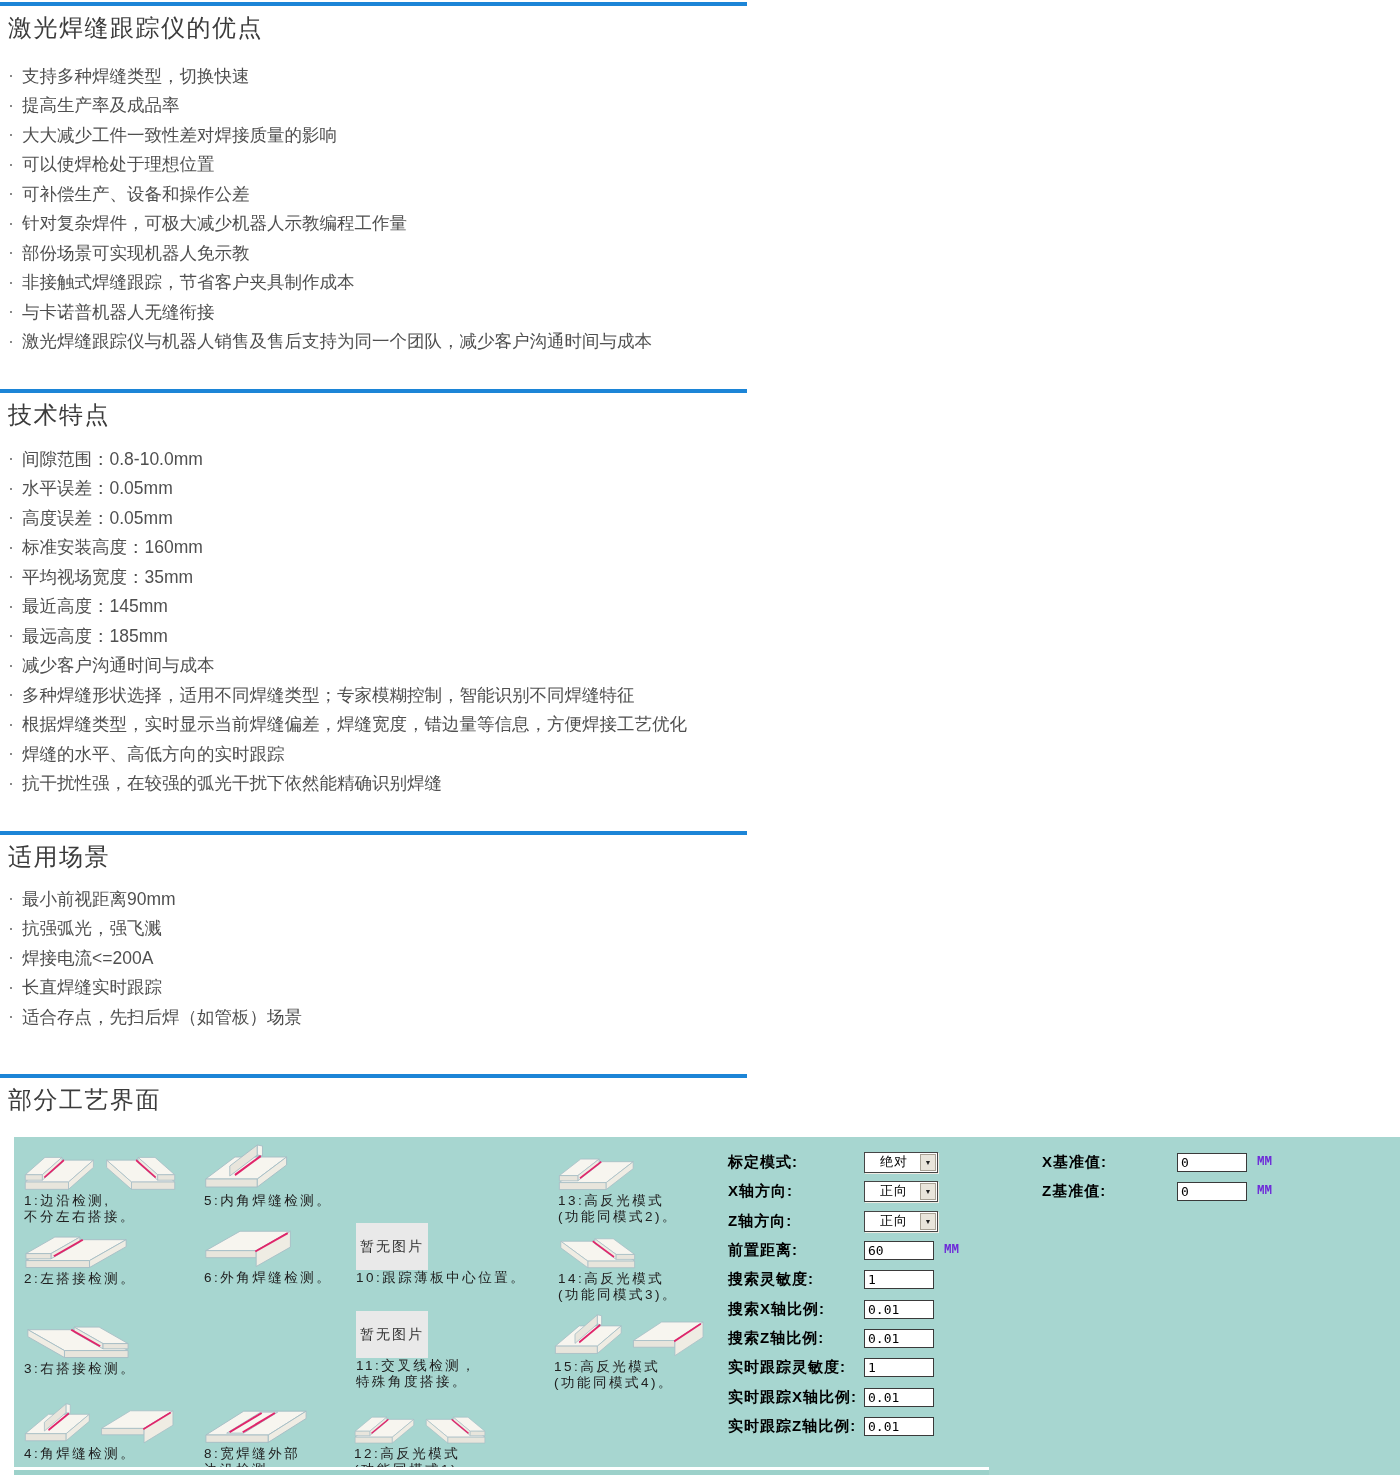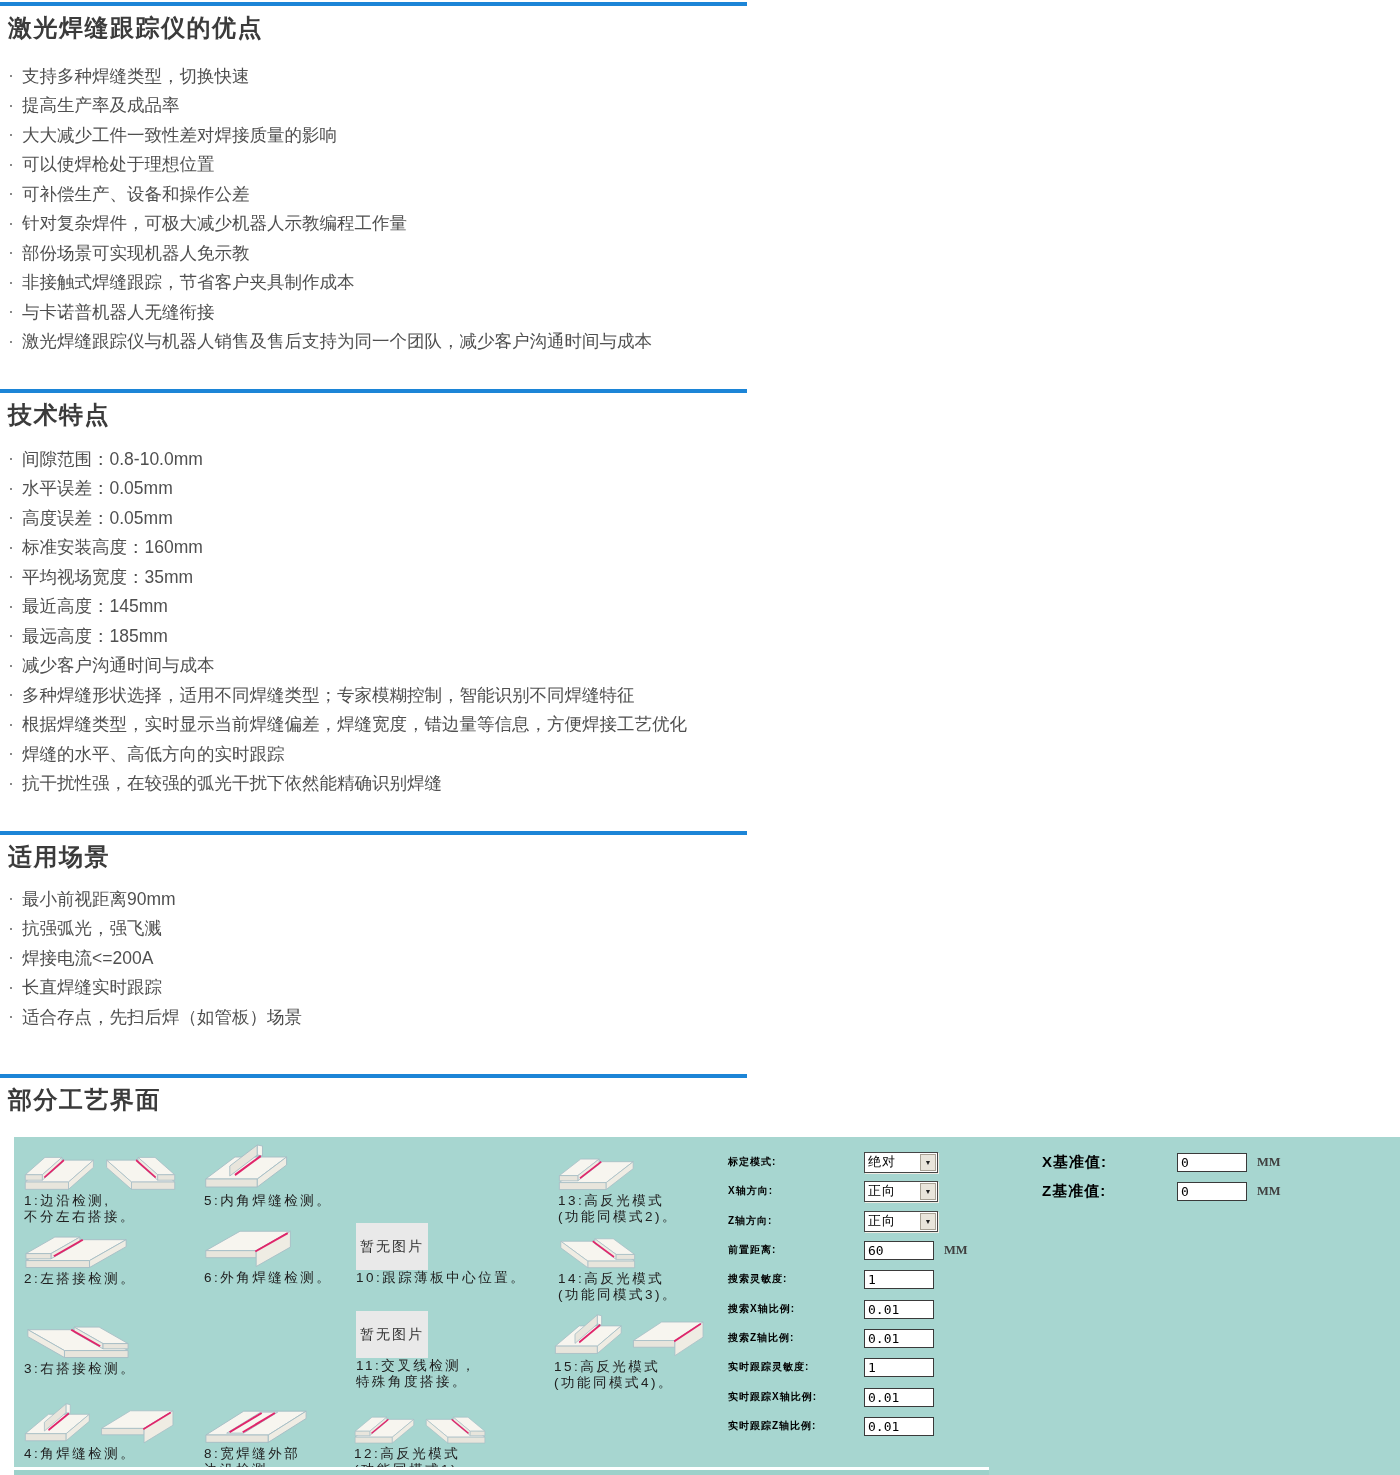--- a/index.html
+++ b/index.html
@@ -1,19 +1,19 @@
 <!DOCTYPE html>
 <html><head>
 <meta charset="utf-8">
 <style>
   html,body{margin:0;padding:0;background:#fff;}
   .page{position:relative;width:1400px;height:1475px;background:#fff;overflow:hidden;
         font-family:"Liberation Sans",sans-serif;}
   .divider{position:absolute;left:0;width:747px;height:4px;background:#1c85d7;}
-  .sec-title{position:absolute;left:8px;margin:0;font-size:24px;font-weight:bold;
+  .sec-title{position:absolute;left:8px;margin:0;font-size:24px;font-weight:normal;
              color:#3b3b3b;letter-spacing:1.5px;white-space:nowrap;}
   ul.bullets{position:absolute;left:8px;margin:0;padding:0;list-style:none;}
   ul.bullets li{height:29.5px;display:flex;align-items:center;font-size:17.5px;
                 color:#4f4f4f;white-space:nowrap;}
   ul.bullets .dot{color:#757575;margin-right:8px;font-size:18px;}
 
   
   .panel{position:absolute;left:14px;top:1137px;width:1386px;height:338px;background:#a7d6d0;}
   .cell{position:absolute;}
   .irow{display:flex;align-items:flex-end;gap:8px;}
@@ -24,34 +24,34 @@
   .micon{display:block;}
   .pt{fill:#f7f5ef;stroke:#a6bdc5;stroke-width:1;}
   .pf{fill:#e8e5dc;stroke:#a6bdc5;stroke-width:1;}
   .ps{fill:#efece3;stroke:#a6bdc5;stroke-width:1;}
   .seam{stroke:#e0246a;stroke-width:2.2;fill:none;}
   .bline{stroke:#8fd0e0;stroke-width:1.5;fill:none;}
 
   
   .frow{position:absolute;left:714px;height:22px;display:flex;align-items:center;}
   .frow-r{position:absolute;left:1028px;height:22px;display:flex;align-items:center;}
-  .flabel{display:inline-block;width:136px;font-size:10px;font-weight:bold;color:#000;
+  .flabel{display:inline-block;width:136px;font-size:15px;font-weight:bold;color:#000;
           letter-spacing:1px;white-space:nowrap;}
   .flabel-r{display:inline-block;width:135px;font-size:15px;font-weight:bold;color:#000;
           letter-spacing:1px;white-space:nowrap;}
   .combo{width:74px;height:21px;background:#fff;border:1px solid #454545;
          box-shadow:1px 1px 0 #f0ece4;display:flex;align-items:center;box-sizing:border-box;}
-  .cval{flex:1;font-size:13px;color:#000;padding-left:3px;letter-spacing:1px;}
+  .cval{flex:1;font-size:13px;color:#000;padding-left:15px;letter-spacing:1px;}
   .cbtn{width:16px;height:17px;margin-right:1px;background:#e9e5db;border:1px solid #a9a396;
         display:flex;align-items:center;justify-content:center;box-sizing:border-box;}
   .cbtn i{font-style:normal;font-size:7px;color:#222;line-height:1;}
   .tbx{width:70px;height:19px;border:1px solid #3a3a3a;background:#fff;font-size:13px;
        padding:0 3px;box-sizing:border-box;font-family:"DejaVu Sans Mono",monospace;}
-  .unit{margin-left:10px;font-size:12.5px;font-weight:bold;color:#404040;
-        font-family:Liberation Serif, serif;}
+  .unit{margin-left:10px;font-size:12.5px;font-weight:bold;color:#6d28d9;
+        font-family:Liberation Mono, monospace;}
   .panel-bline{position:absolute;left:0;top:330px;width:975px;height:3px;background:#fff;}
   .panel-bstrip{position:absolute;left:0;top:333px;width:975px;height:5px;background:#9cd1ca;}
 </style>
 </head>
 <body>
 
 <svg width="0" height="0" style="position:absolute" aria-hidden="true">
   <defs>
     <g id="g-lapL">
       <polygon class="pt" points="2,34 40,10 106,10 68,34"></polygon>

